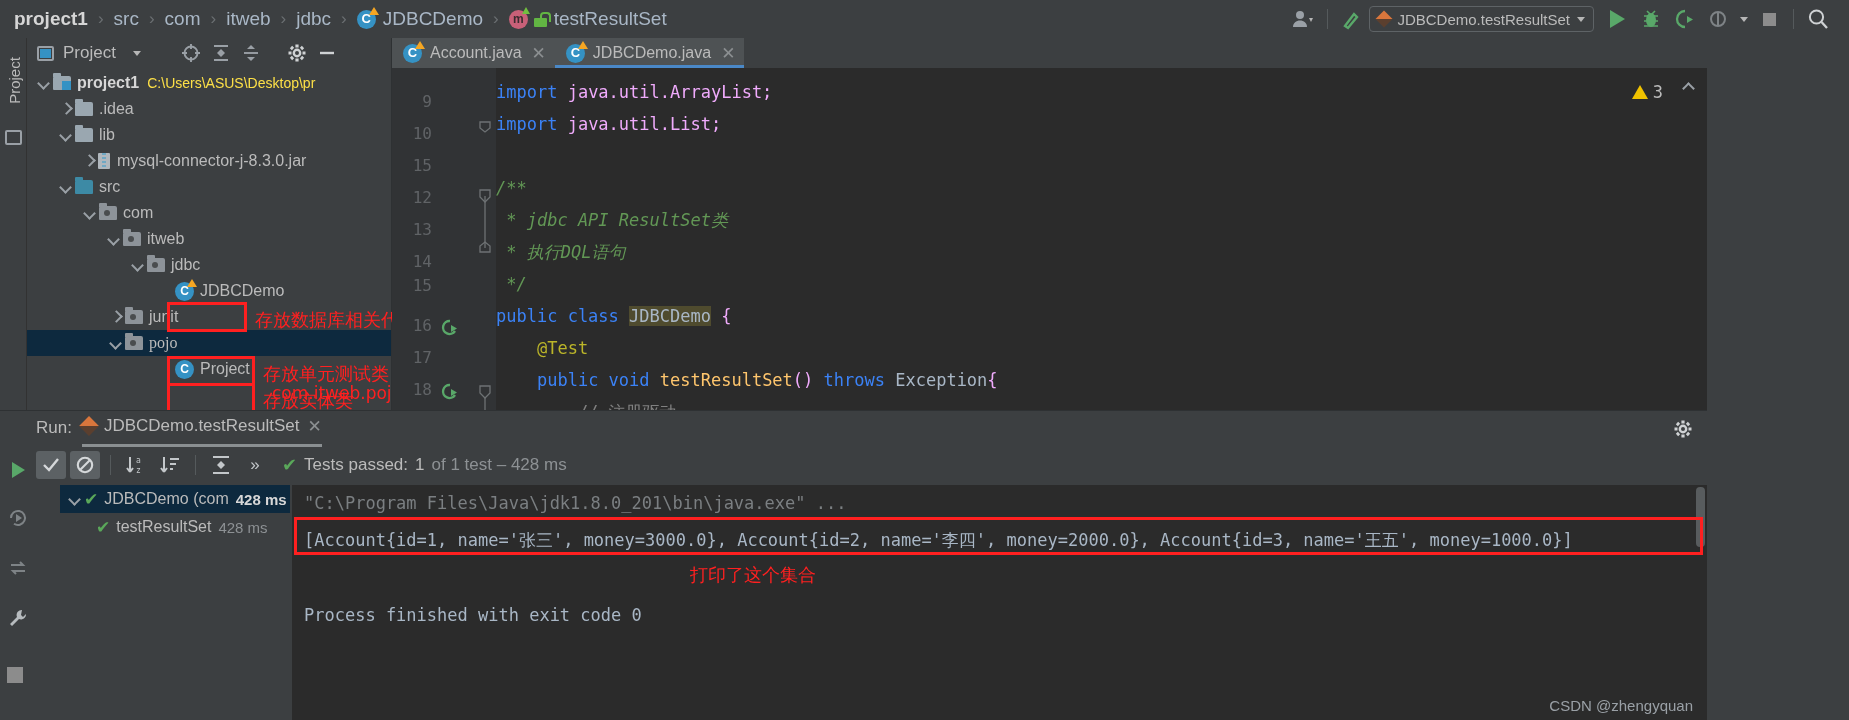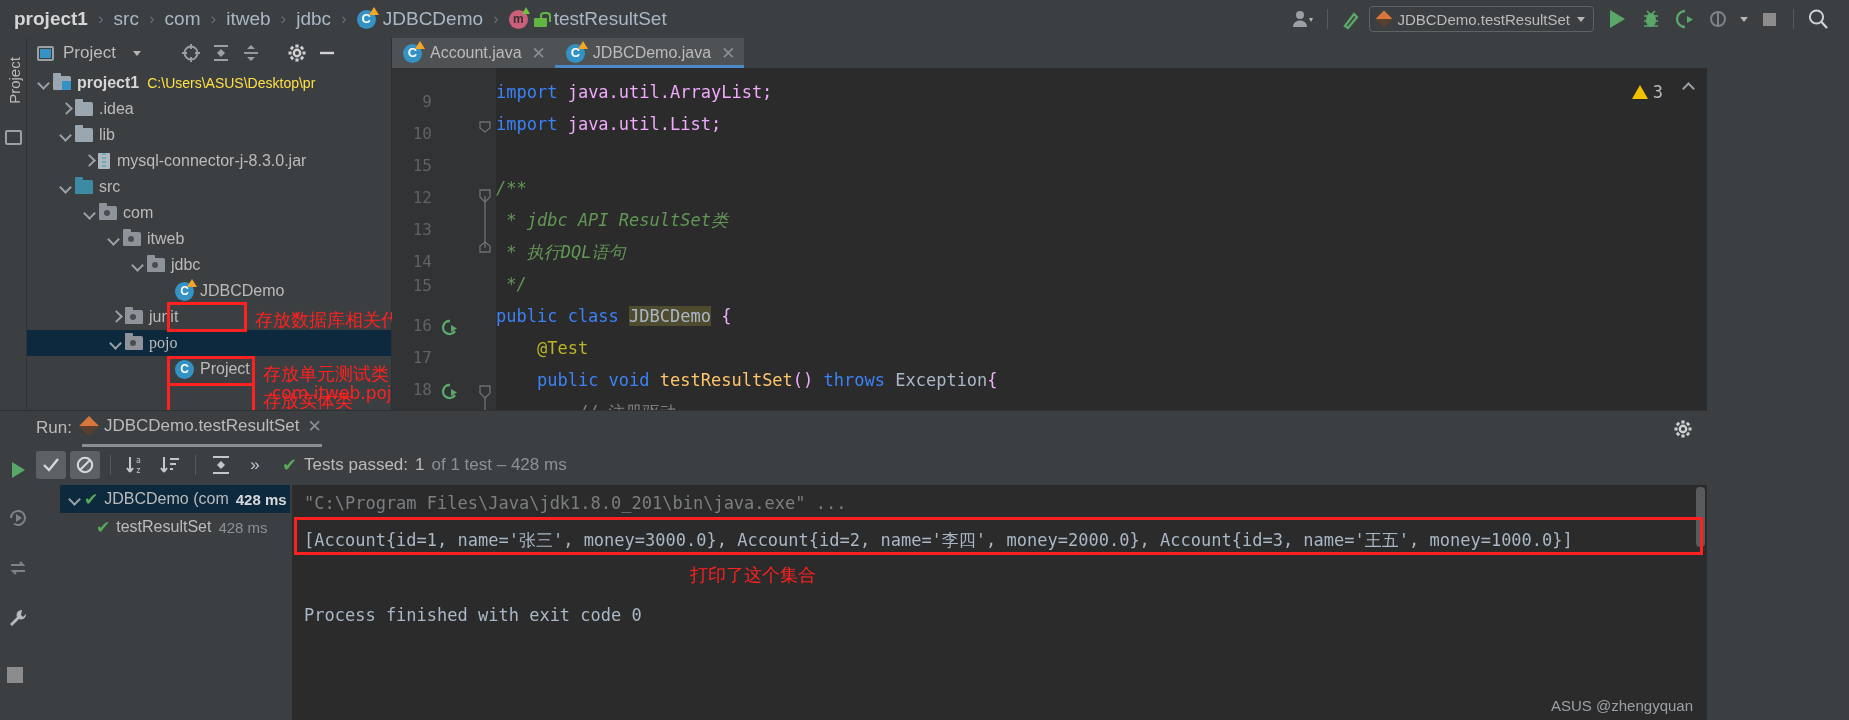--- a/index.html
+++ b/index.html
@@ -610,21 +610,21 @@
         <span class="check">✔</span>
         <span>testResultSet</span>
         <span class="ms">428 ms</span>
       </div>
     </div>
 
     <div class="console">
       <div class="cl dim" style="top:8px">"C:\Program Files\Java\jdk1.8.0_201\bin\java.exe" ...</div>
       <div class="cl" style="top:44px">[Account{id=1, name='张三', money=3000.0}, Account{id=2, name='李四', money=2000.0}, Account{id=3, name='王五', money=1000.0}]</div>
       <div class="cl" style="top:120px">Process finished with exit code 0</div>
-      <div class="csdn">ASUS @zhengyquan</div>
+      <div class="csdn">CSDN @zhengyquan</div>
       <div class="scrollthumb" style="top:2px;height:60px"></div>
     </div>
 
     <div class="redbox" style="left:294px; top:106px; right:4px; height:38px;"></div>
     <div class="redtext" style="left:690px; top:152px;">打印了这个集合</div>
   </div>
 
 </div>
 
 </body></html>

